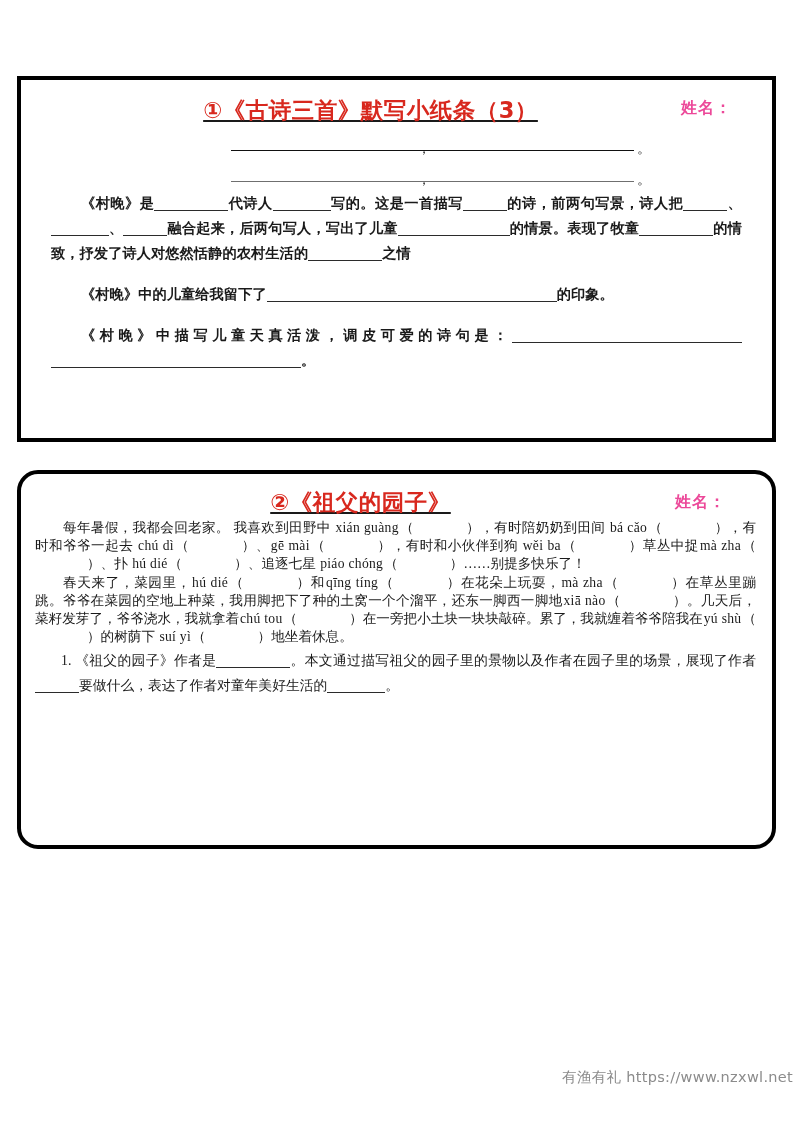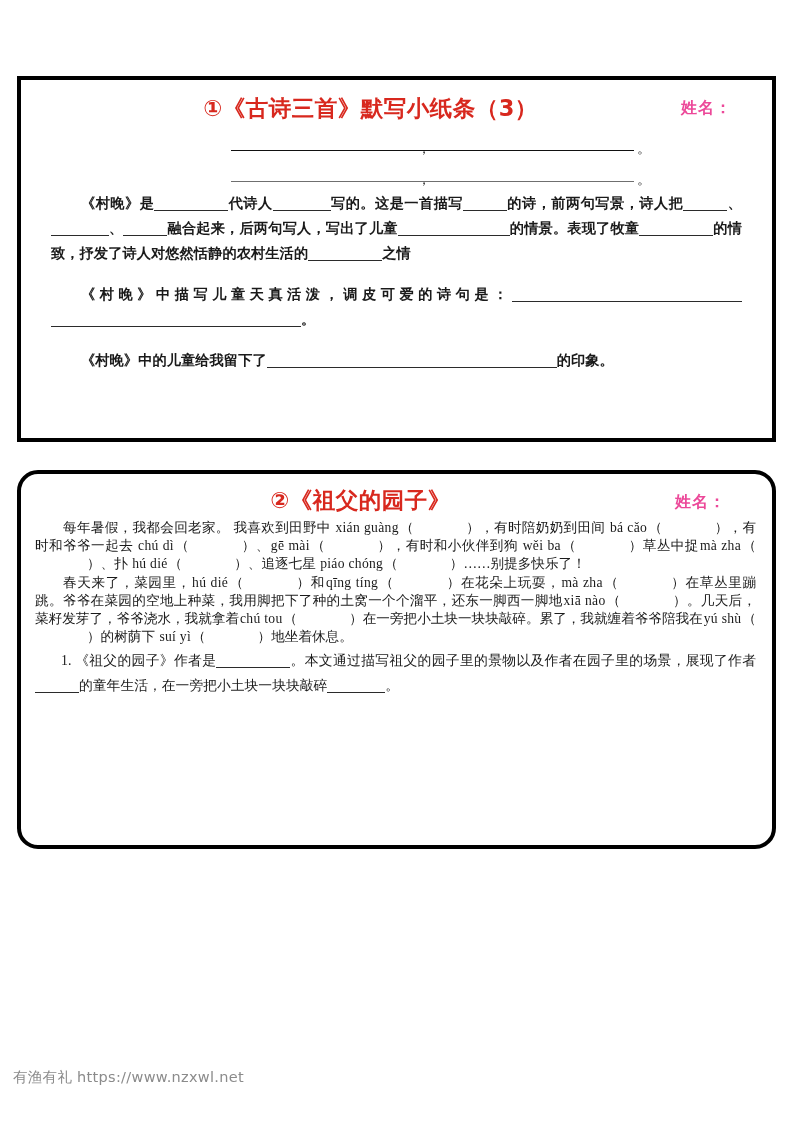--- a/index.html
+++ b/index.html
@@ -33,24 +33,25 @@
   #card-1 { top: 76px;  height: 366px; }
   #card-2 { top: 470px; height: 379px; border-radius: 21px; }
 
   .card-inner {
     padding: 13px 14px 6px 14px;
   }
 
   
   .card-head {
     display: flex;
-    align-items: flex-start;
+    align-items: center;
     justify-content: center;
     position: relative;
     height: 34px;
+    text-decoration: underline;
   }
   .card-title {
     color: #D8281E;
     font-family: "DejaVu Sans", "Liberation Sans", sans-serif;
     font-weight: bold;
     font-size: 22.5px;
     letter-spacing: 0.5px;
     line-height: 30px;
     white-space: nowrap;
     margin-left: -52px;
@@ -174,21 +175,21 @@
     margin: 3px 0 0 0;
   }
   .q-para.indent { text-indent: 26px; }
 
   
   .footer {
     position: absolute;
     left: 13px;
     right: 0;
     top: 1068px;
-    text-align: left;
+    text-align: right;
     font-family: "DejaVu Sans", "Liberation Sans", sans-serif;
     font-size: 14.5px;
     color: #8b8b8b;
     letter-spacing: 0.3px;
   }
 </style>
 </head>
 <body>
 
 <div class="page">
@@ -212,44 +213,44 @@
         <span class="rule"></span>
         <span class="mark-comma">，</span>
         <span class="mark-period">。</span>
       </div>
 
       <p class="para indent">
         <span>《村晚》是</span><span class="b b-l"></span><span>代诗人</span><span class="b b-m"></span><span>写的。这是一首描写</span><span class="b b-s"></span><span>的诗，前两句写景，诗人把</span><span class="b b-s"></span><span>、</span><span class="b b-m"></span><span>、</span><span class="b b-s"></span><span>融合起来，后两句写人，写出了儿童</span><span class="b b-xxl"></span><span>的情景。表现了牧童</span><span class="b b-l"></span><span>的情致，抒发了诗人对悠然恬静的农村生活的</span><span class="b b-l"></span><span>之情</span>
       </p>
 
       <p class="para indent">
+        <span>《村晚》中的儿童给我留下了</span><span class="b" style="width:290px"></span><span>的印象。</span>
+      </p>
+
+      <p class="para indent">
         <span>《村晚》中描写儿童天真活泼，调皮可爱的诗句是：</span><span class="b b-run2"></span><span class="b b-run" style="width:250px"></span><span>。</span>
-      </p>
-
-      <p class="para indent">
-        <span>《村晚》中的儿童给我留下了</span><span class="b" style="width:290px"></span><span>的印象。</span>
       </p>
 
     </div>
   </div>
 
   <div class="card" id="card-2">
     <div class="card-inner">
 
       <div class="card-head">
         <div class="card-title">②《祖父的园子》</div>
         <div class="name-label">姓名：</div>
       </div>
 
       <p class="para-cn indent" id="passage-1"><span>每年暑假，我都会回老家。 我喜欢到田野中 </span><span class="py">xián guàng</span><span>（</span><span class="paren">&nbsp;</span><span>），有时陪奶奶到田间 </span><span class="py">bá cǎo</span><span>（</span><span class="paren">&nbsp;</span><span>），有时和爷爷一起去 </span><span class="py">chú dì</span><span>（</span><span class="paren">&nbsp;</span><span>）、</span><span class="py">gē mài</span><span>（</span><span class="paren">&nbsp;</span><span>），有时和小伙伴到狗 </span><span class="py">wěi ba</span><span>（</span><span class="paren">&nbsp;</span><span>）草丛中捉</span><span class="py">mà zha</span><span>（</span><span class="paren">&nbsp;</span><span>）、扑 </span><span class="py">hú dié</span><span>（</span><span class="paren">&nbsp;</span><span>）、追逐七星 </span><span class="py">piáo chóng</span><span>（</span><span class="paren">&nbsp;</span><span>）……别提多快乐了！</span></p>
       <p class="para-cn indent" id="passage-2"><span>春天来了，菜园里，</span><span class="py">hú dié</span><span>（</span><span class="paren">&nbsp;</span><span>）和</span><span class="py">qīng tíng</span><span>（</span><span class="paren">&nbsp;</span><span>）在花朵上玩耍，</span><span class="py">mà zha</span><span>（</span><span class="paren">&nbsp;</span><span>）在草丛里蹦跳。爷爷在菜园的空地上种菜，我用脚把下了种的土窝一个个溜平，还东一脚西一脚地</span><span class="py">xiā nào</span><span>（</span><span class="paren">&nbsp;</span><span>）。几天后，菜籽发芽了，爷爷浇水，我就拿着</span><span class="py">chú tou</span><span>（</span><span class="paren">&nbsp;</span><span>）在一旁把小土块一块块敲碎。累了，我就缠着爷爷陪我在</span><span class="py">yú shù</span><span>（</span><span class="paren">&nbsp;</span><span>）的树荫下 </span><span class="py">suí yì</span><span>（</span><span class="paren">&nbsp;</span><span>）地坐着休息。</span></p>
 
       <p class="q-para indent">
         <span>1.</span>
-        <span>《祖父的园子》作者是</span><span class="b b-l"></span><span>。本文通过描写祖父的园子里的景物以及作者在园子里的场景，展现了作者</span><span class="b b-s"></span><span>的童年生活，在一旁把小土块一块块敲碎</span><span class="b b-m"></span><span>。</span>
+        <span>《祖父的园子》作者是</span><span class="b b-l"></span><span>。本文通过描写祖父的园子里的景物以及作者在园子里的场景，展现了作者</span><span class="b b-s"></span><span>要做什么，表达了作者对童年美好生活的</span><span class="b b-m"></span><span>。</span>
       </p>
 
 
     </div>
   </div>
 
   <div class="footer">有渔有礼 https://www.nzxwl.net</div>
 
 </div>
 

